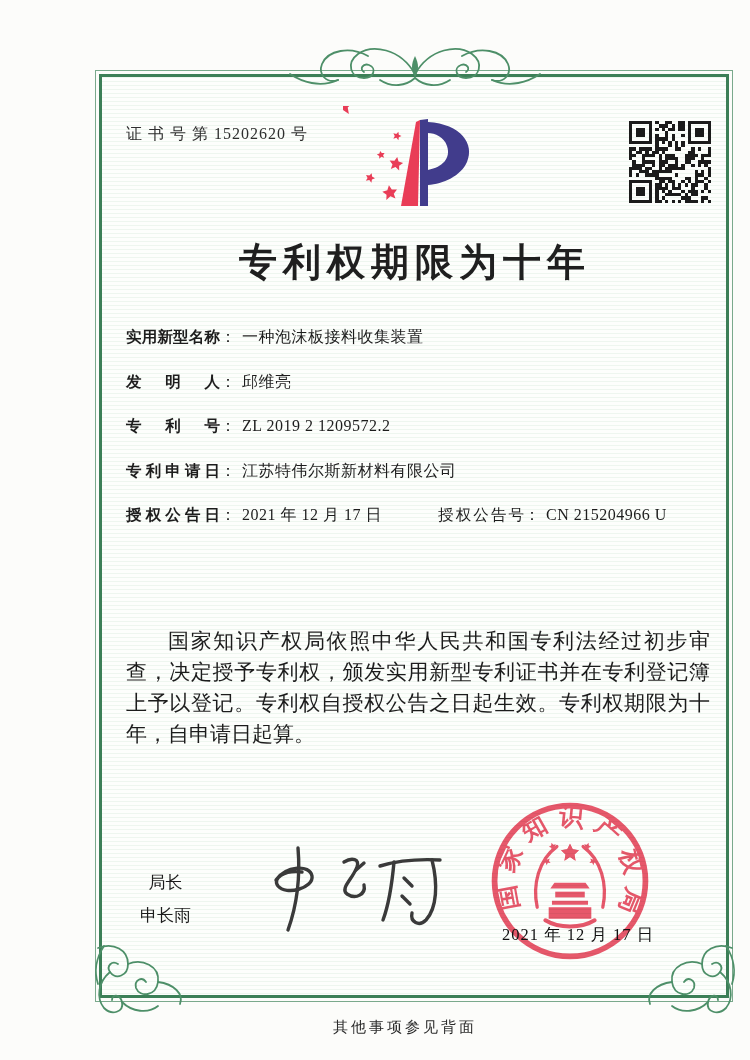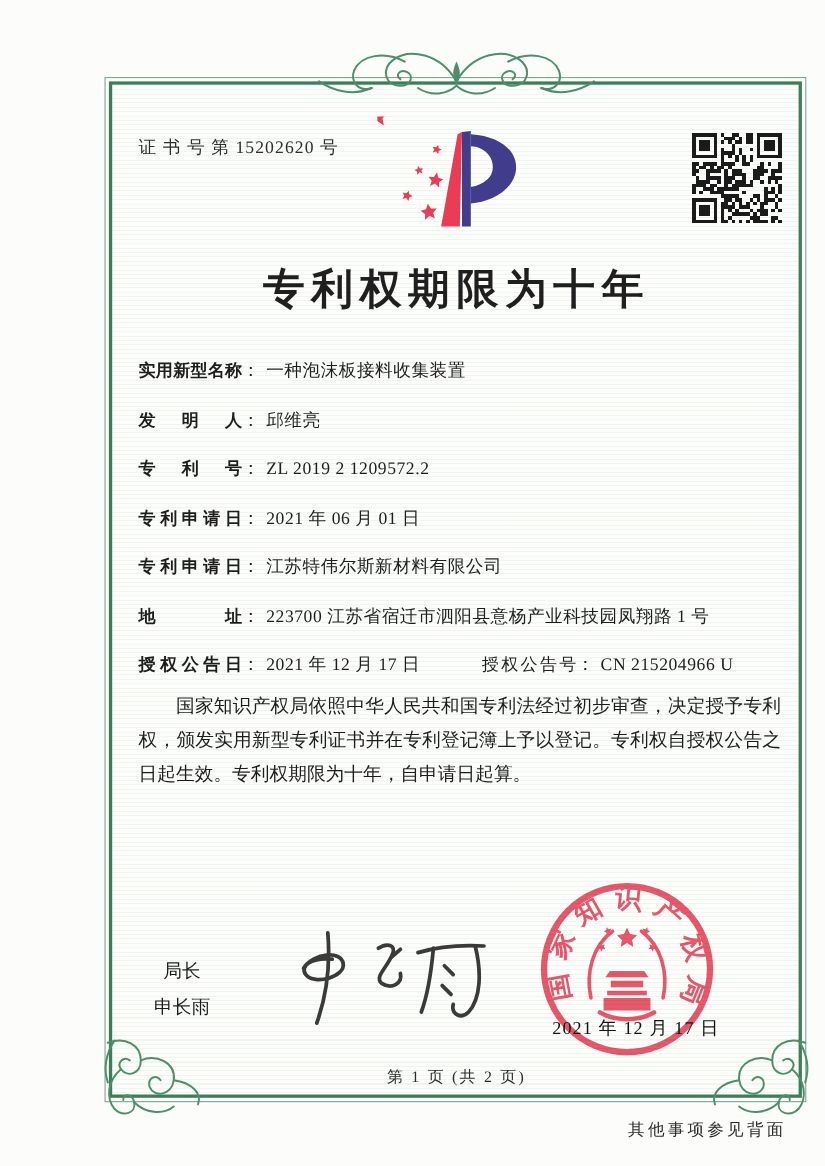--- a/index.html
+++ b/index.html
@@ -58,41 +58,41 @@
     display:inline-block;width:86px;font-size:15.5px;
     text-align:justify;text-align-last:justify;vertical-align:bottom;
     margin-left:56px;
   }
   .colon{display:inline-block;margin-right:6px;}
   .val{letter-spacing:0.5px;}
 
   
   .body-text{
     position:absolute;left:86px;top:626px;width:584px;
-    font-size:17px;line-height:31px;text-align:justify;color:#1c1c1c;
+    font-size:21px;line-height:31px;text-align:justify;color:#1c1c1c;
   }
   .body-text p{margin:0;text-indent:2em;}
 
   
   .sig-block{position:absolute;left:100px;top:866px;font-size:17px;line-height:33px;color:#1c1c1c;text-align:center;}
   .sig-hand{position:absolute;left:212px;top:840px;width:195px;height:95px;}
   .seal{position:absolute;left:448px;top:799px;width:164px;height:164px;mix-blend-mode:multiply;opacity:0.92;}
   .seal-date{
     position:absolute;left:462px;top:924px;width:180px;
     font-size:16.5px;letter-spacing:1px;color:#111;
   }
 
   
   .page-info{
     position:absolute;left:55px;top:970px;width:640px;
     text-align:center;font-size:14.5px;letter-spacing:2px;color:#2a2a2a;
   }
   .back-note{
     position:absolute;left:55px;top:1018px;width:620px;
-    text-align:right;font-size:15px;letter-spacing:3px;color:#2a2a2a;
+    text-align:center;font-size:15px;letter-spacing:3px;color:#2a2a2a;
   }
 </style>
 </head>
 <body>
 
 <div class="page">
 
   <div class="frame">
     <div class="frame-inner"></div>
   </div>
@@ -500,27 +500,21 @@
     <div class="row">
       <span class="lbl">实用新型名称</span><span class="colon">：</span><span class="val">一种泡沫板接料收集装置</span>
     </div>
     <div class="row">
       <span class="lbl">发明人</span><span class="colon">：</span><span class="val">邱维亮</span>
     </div>
     <div class="row">
       <span class="lbl">专利号</span><span class="colon">：</span><span class="val">ZL 2019 2 1209572.2</span>
     </div>
     <div class="row">
-      <span class="lbl">专利申请日</span><span class="colon">：</span><span class="val">2021 年 06 月 01 日</span>
-    </div>
-    <div class="row">
       <span class="lbl">专利申请日</span><span class="colon">：</span><span class="val">江苏特伟尔斯新材料有限公司</span>
-    </div>
-    <div class="row">
-      <span class="lbl">地址</span><span class="colon">：</span><span class="val">223700 江苏省宿迁市泗阳县意杨产业科技园凤翔路 1 号</span>
     </div>
     <div class="row">
       <span class="lbl">授权公告日</span><span class="colon">：</span><span class="val">2021 年 12 月 17 日</span><span class="lbl2">授权公告号</span><span class="colon">：</span><span class="val">CN 215204966 U</span>
     </div>
   </div>
 
   <div class="body-text">
     <p>国家知识产权局依照中华人民共和国专利法经过初步审查，决定授予专利权，颁发实用新型专利证书并在专利登记簿上予以登记。专利权自授权公告之日起生效。专利权期限为十年，自申请日起算。</p>
   </div>
 
@@ -571,16 +565,15 @@
       <g fill="none" stroke="#e8495f" stroke-width="4" stroke-linecap="round">
         <path d="M60,132 C54,104 62,74 84,58"></path>
         <path d="M140,132 C146,104 138,74 116,58"></path>
         <path d="M70,148 C86,158 114,158 130,148" stroke-width="5"></path>
       </g>
     </svg>
   </div>
 
   <div class="seal-date">2021 年 12 月 17 日</div>
 
-  <div class="page-info">第 1 页 (共 2 页)</div>
   <div class="back-note">其他事项参见背面</div>
 
 </div>
 
 </body></html>

